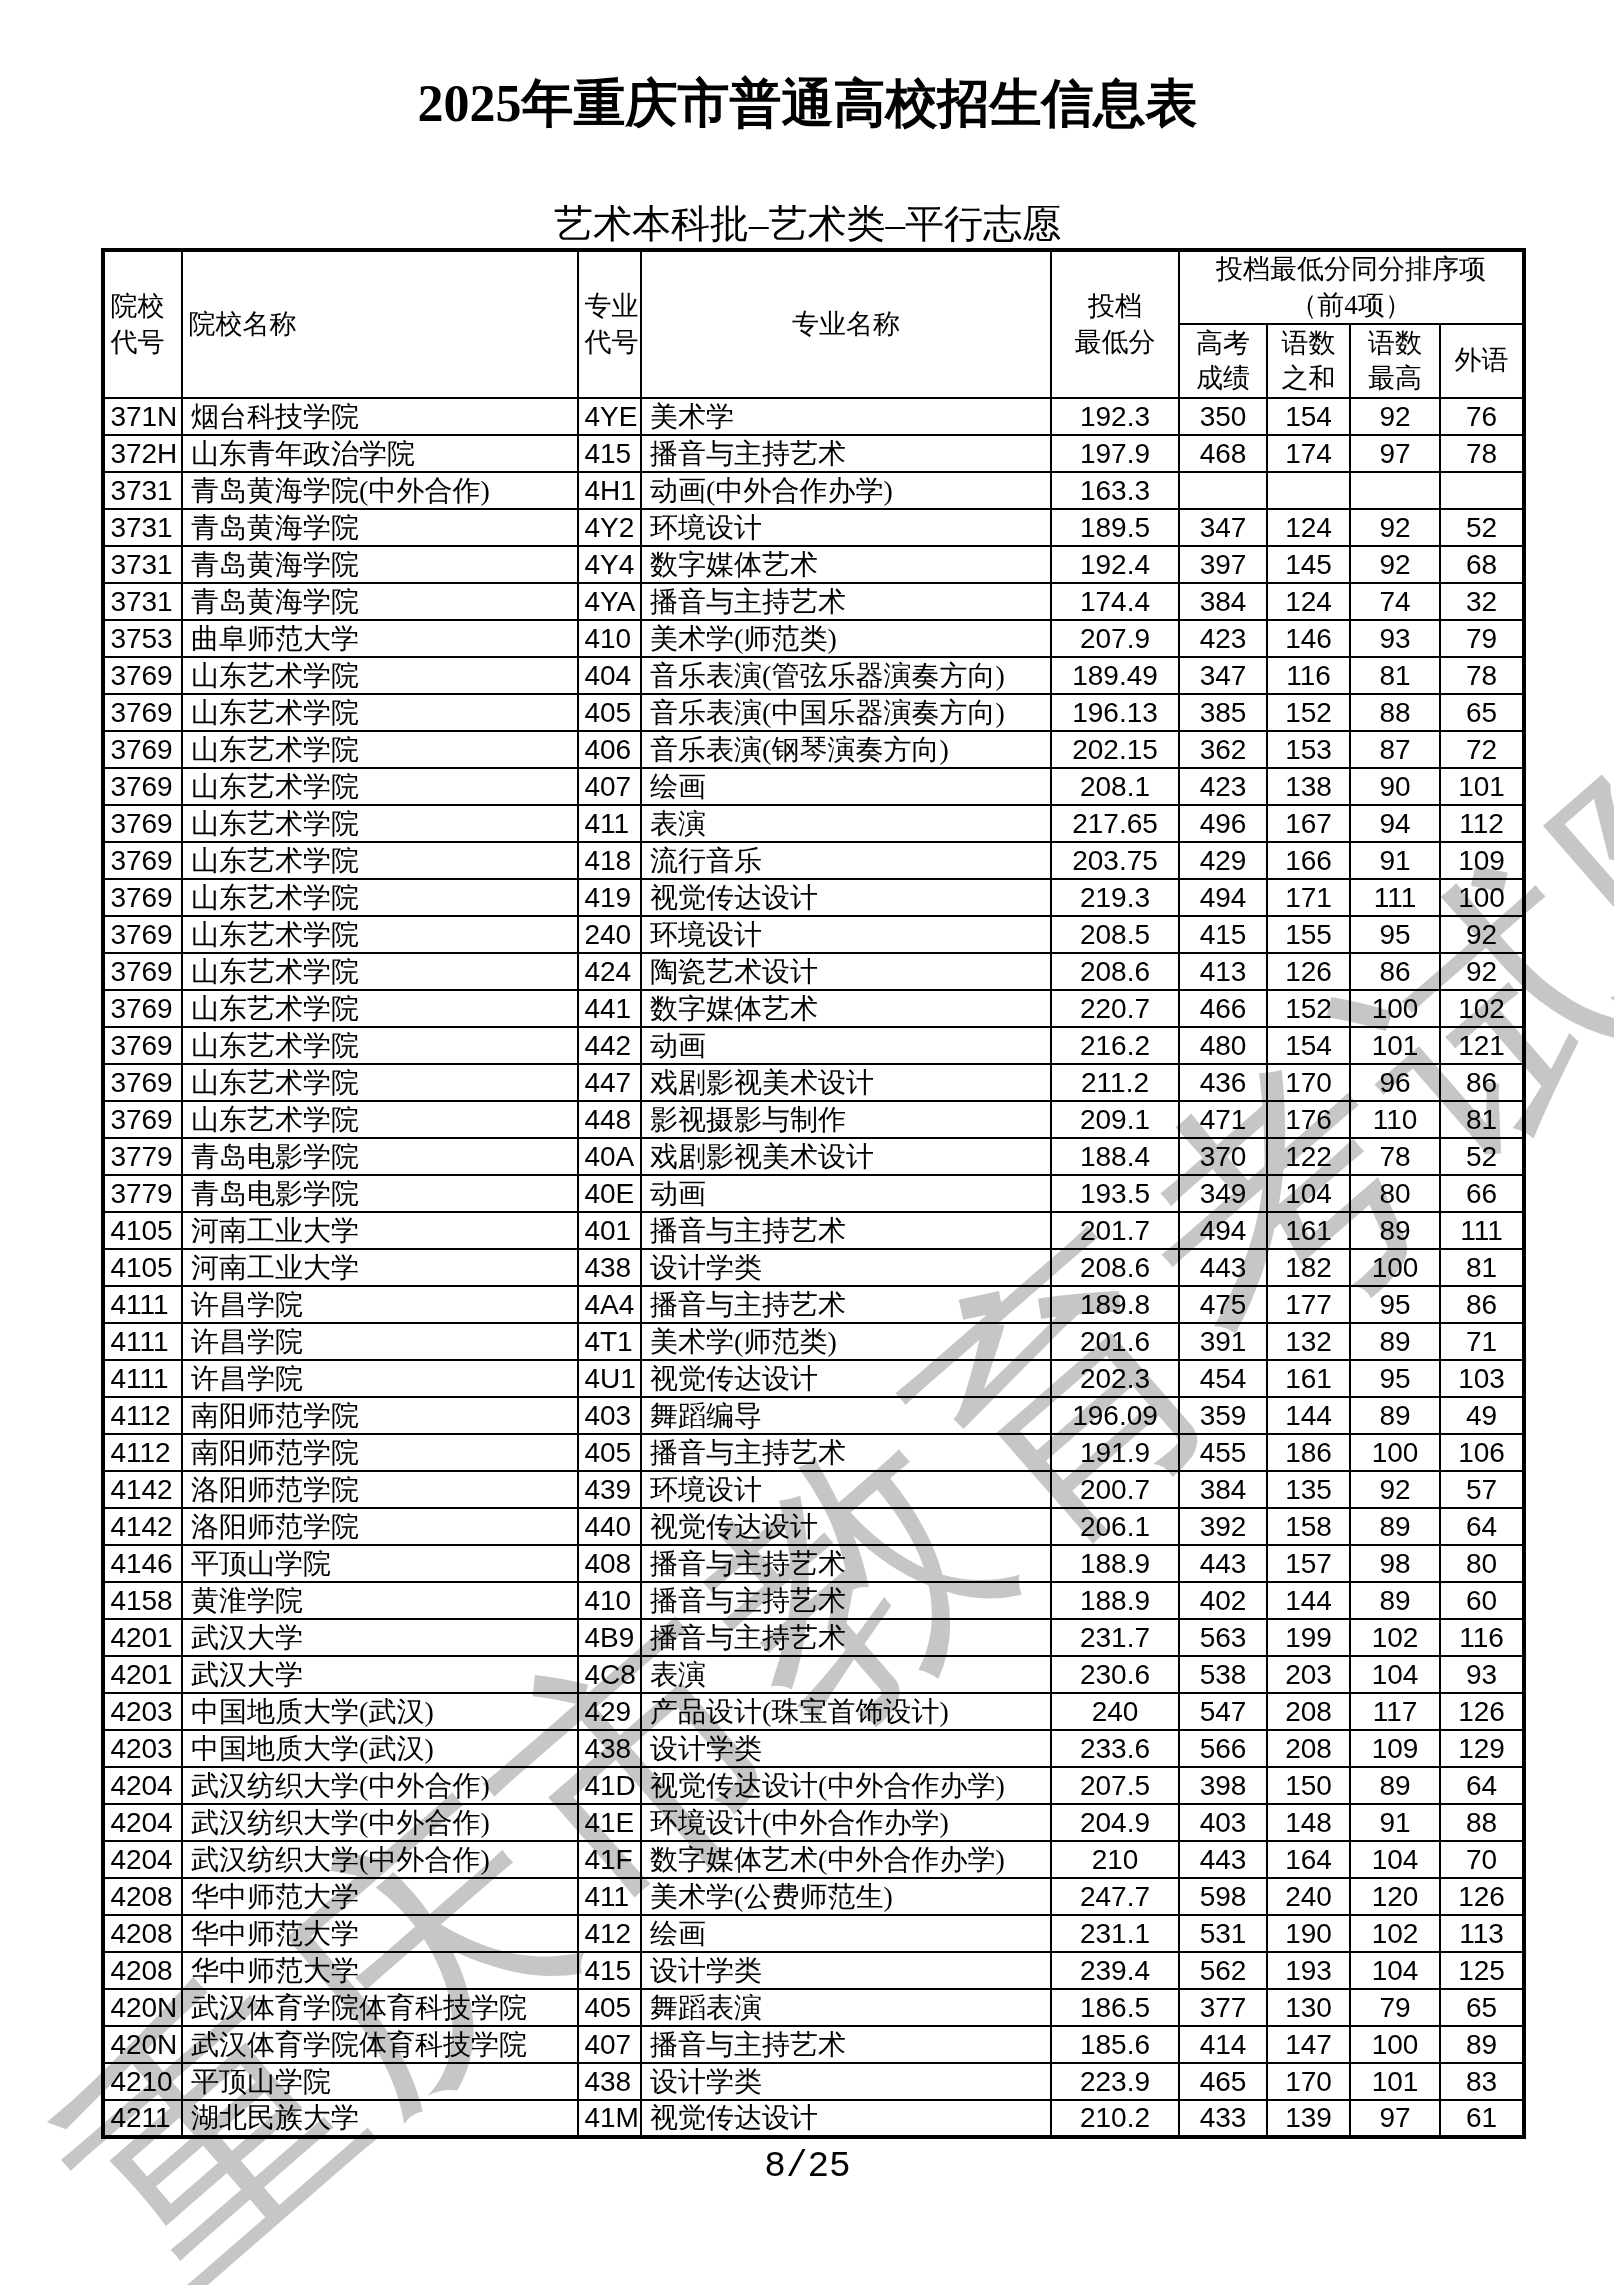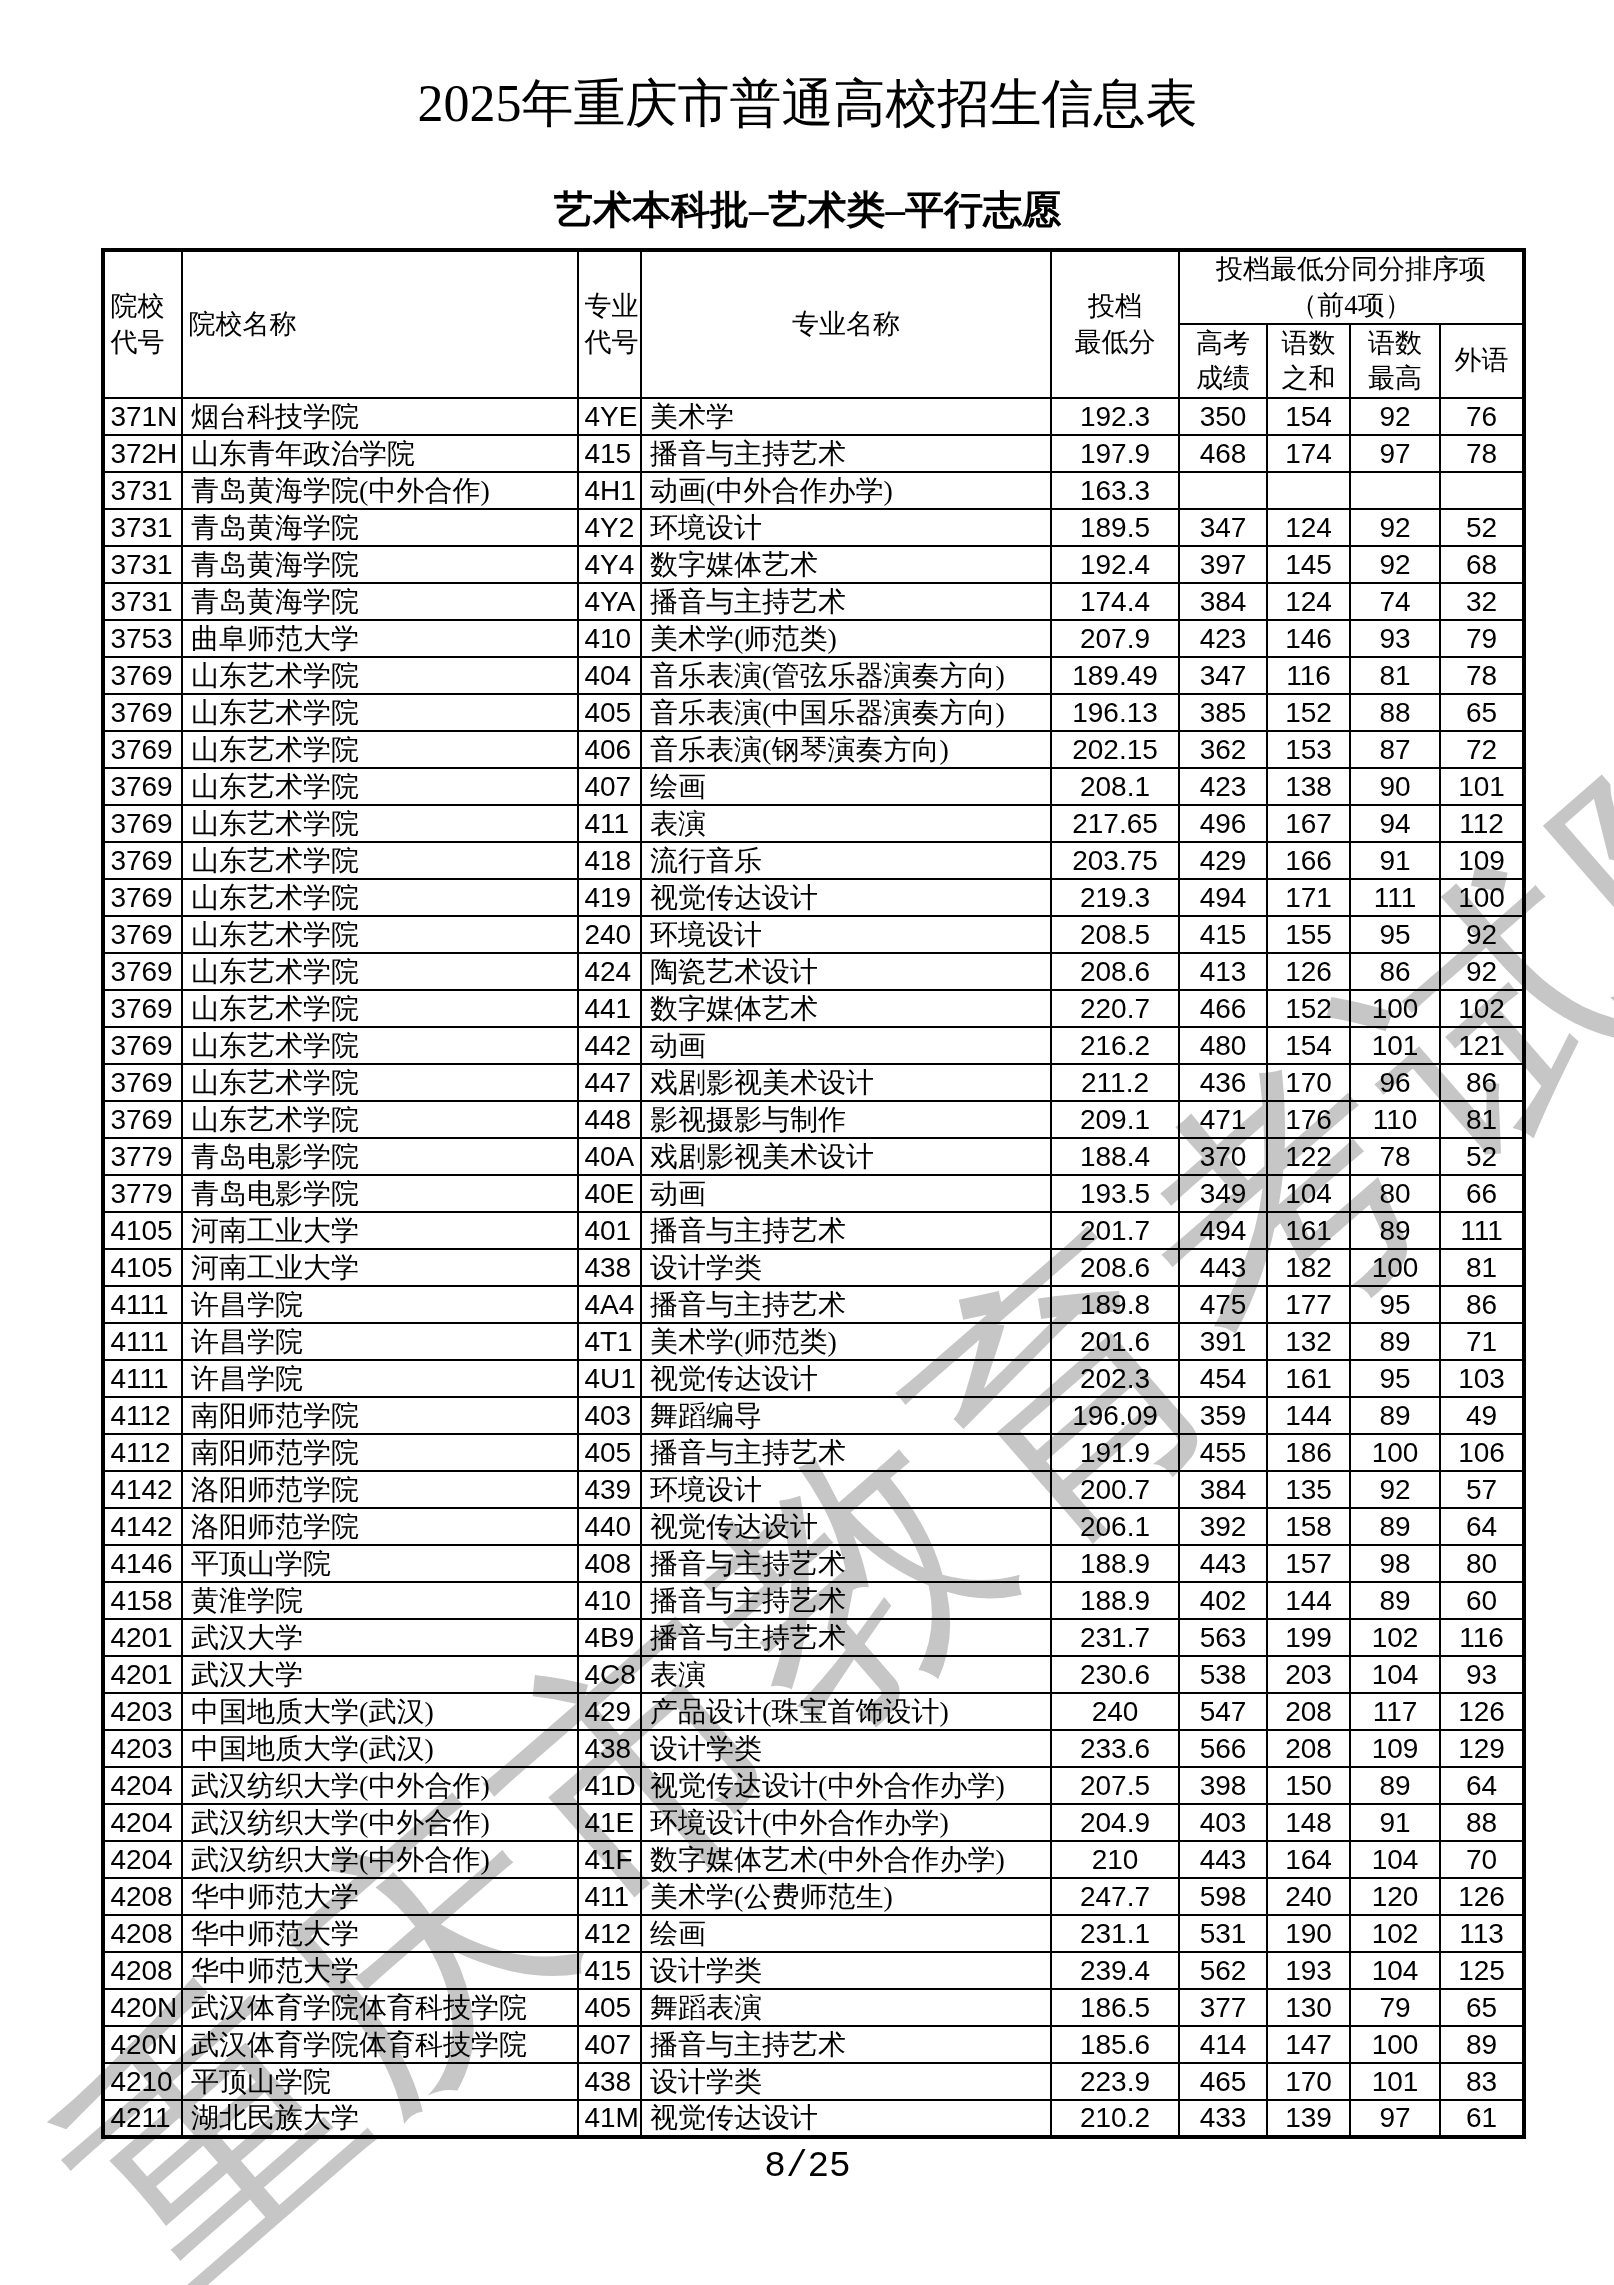--- a/index.html
+++ b/index.html
@@ -9,26 +9,26 @@
     font-family:"Liberation Serif", serif;
   }
   .watermark{
     position:absolute;left:-9px;top:2090px;z-index:0;
     transform:rotate(-41deg);transform-origin:0 0;
     font-size:271px;letter-spacing:12.7px;white-space:nowrap;
     color:#c6c6c6;font-family:"Liberation Serif", serif;
   }
   .page-title{
     position:absolute;top:76px;left:0;width:100%;z-index:2;
-    text-align:center;font-size:52px;font-weight:normal;line-height:56px;
+    text-align:center;font-size:52px;font-weight:bold;line-height:56px;
     font-family:"Liberation Serif", serif;
   }
   .page-subtitle{
-    position:absolute;top:188px;left:0;width:100%;z-index:2;
-    text-align:center;font-size:39px;font-weight:bold;line-height:43px;
+    position:absolute;top:202px;left:0;width:100%;z-index:2;
+    text-align:center;font-size:39px;font-weight:normal;line-height:43px;
     font-family:"Liberation Serif", serif;
   }
   table.score-table{
     position:absolute;left:101px;top:248px;z-index:1;
     width:1421px;border-collapse:collapse;table-layout:fixed;
     border:4.5px solid #000;background:transparent;
   }
   .score-table th,.score-table td{
     border:2.7px solid #000;padding:0;overflow:hidden;
     vertical-align:middle;color:#000;

